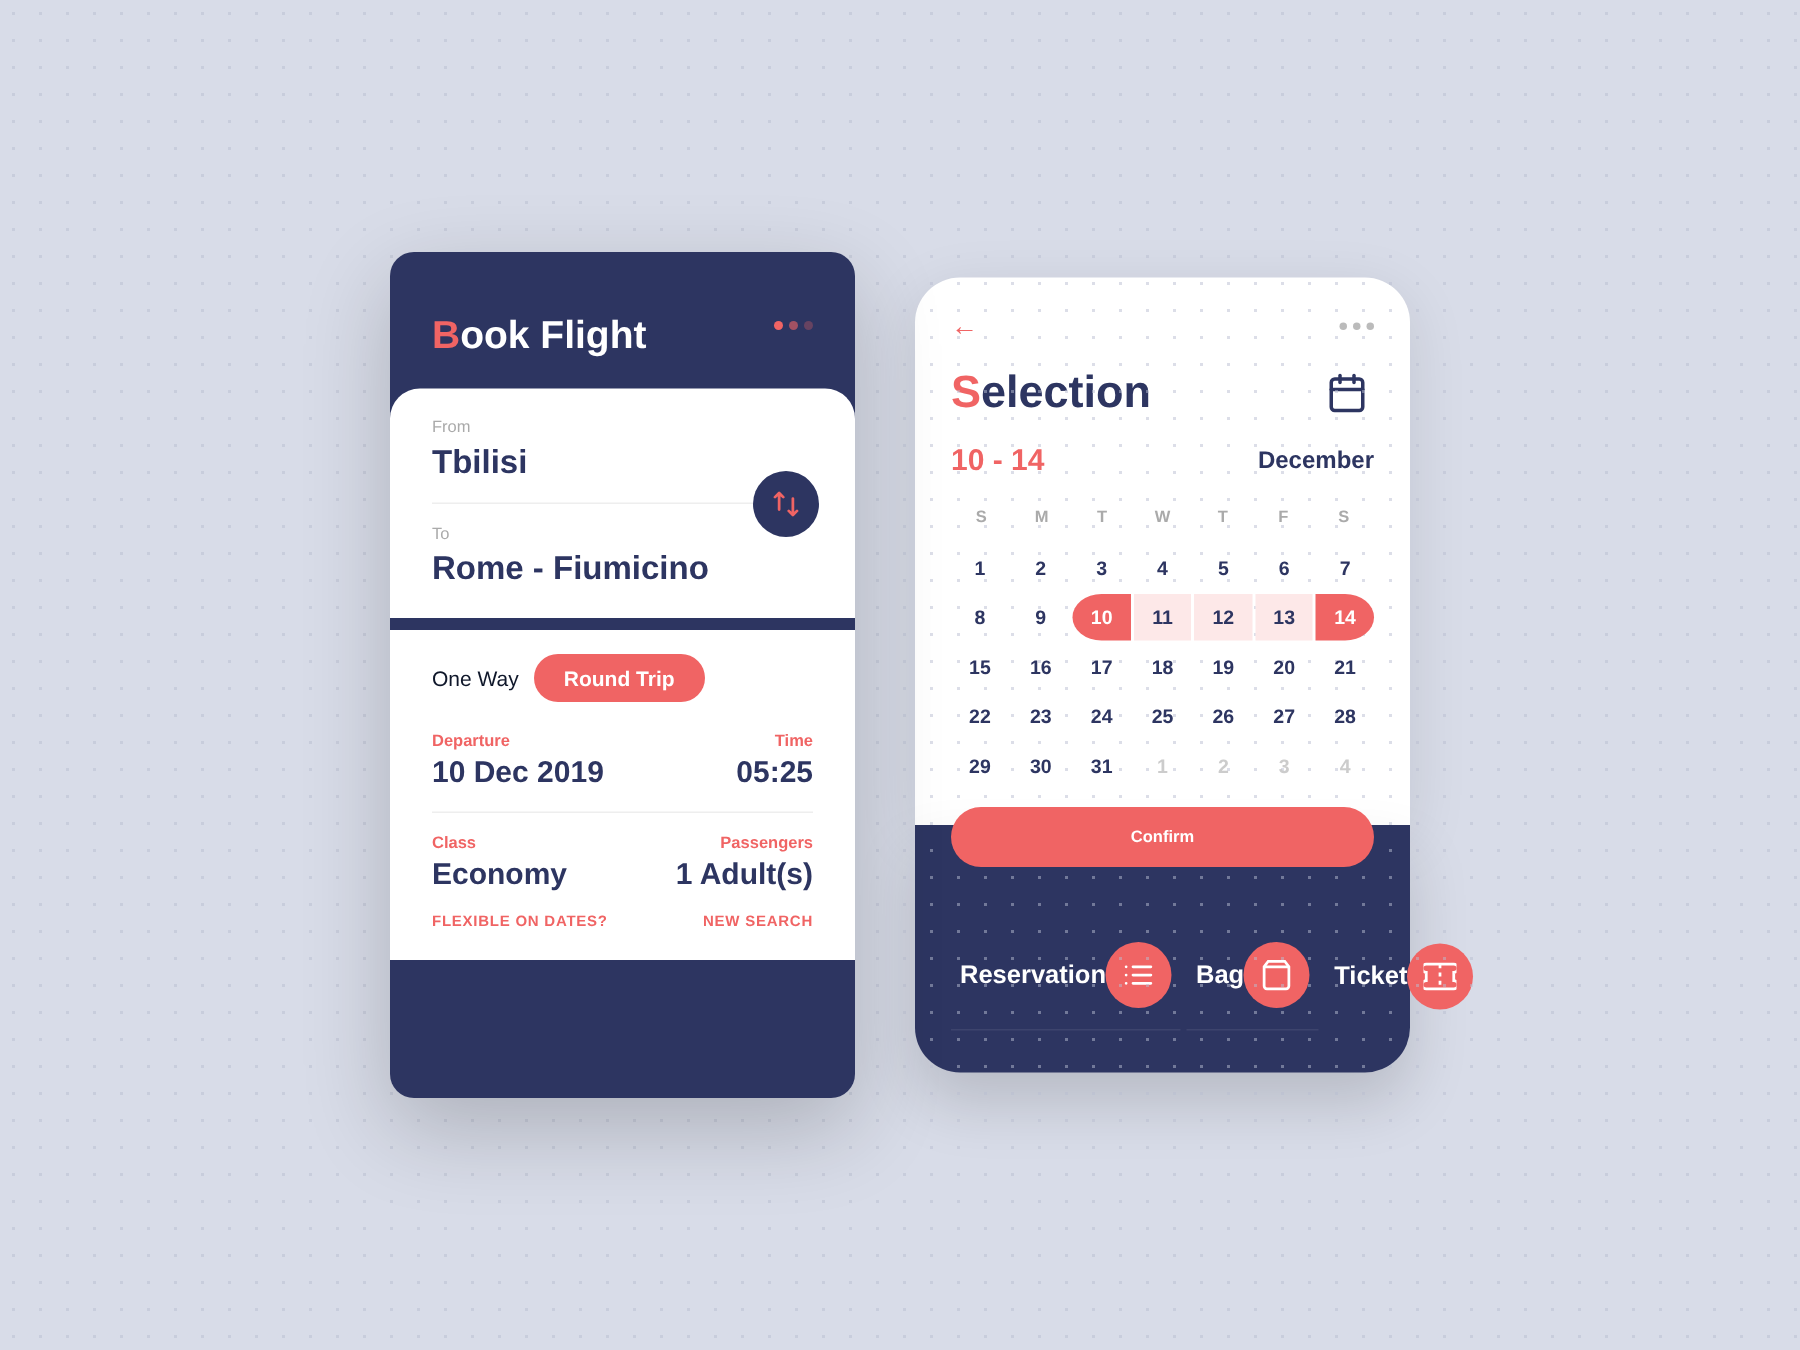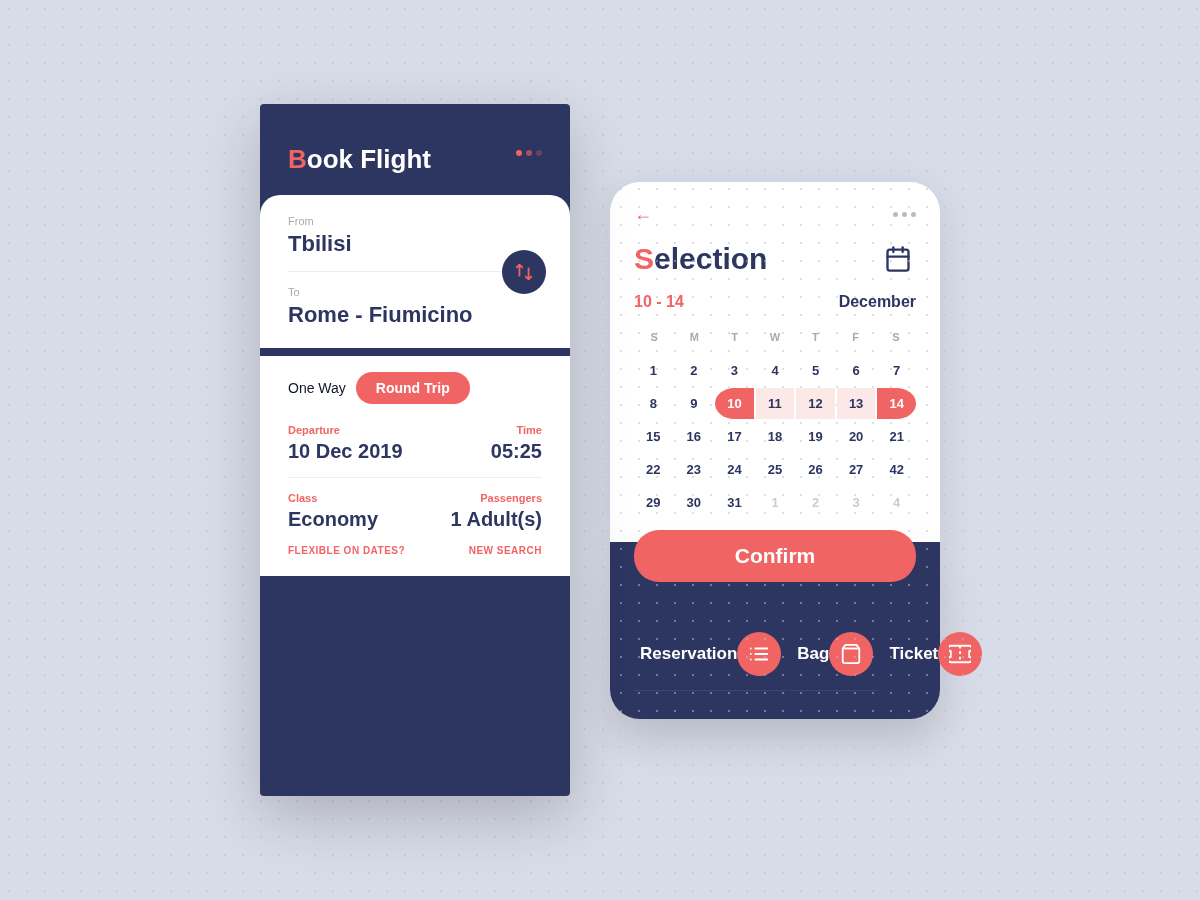--- a/index.html
+++ b/index.html
@@ -23,23 +23,23 @@
       inset: 0;
       background-image: radial-gradient(circle, #b8bdd0 1px, transparent 1px);
       background-size: 18px 18px;
       opacity: 0.5;
       pointer-events: none;
     }
 
     
     .phone1 {
       width: 310px;
-      height: 692px;
+      height: 564px;
       background: #2d3561;
-      border-radius: 4px;
+      border-radius: 16px;
       position: relative;
       display: flex;
       flex-direction: column;
       overflow: hidden;
       box-shadow: 0 20px 60px rgba(0,0,0,0.2);
     }
 
     .phone1-header {
       padding: 40px 28px 20px;
       display: flex;
@@ -283,21 +283,21 @@
     }
 
     .date-range-row {
       display: flex;
       justify-content: space-between;
       align-items: center;
       margin-bottom: 16px;
     }
 
     .date-range {
-      font-size: 16px;
+      font-size: 20px;
       font-weight: 700;
       color: #f06464;
     }
 
     .month-label {
       font-size: 16px;
       font-weight: 600;
       color: #2d3561;
     }
 
@@ -366,21 +366,21 @@
       box-shadow: 0 20px 40px rgba(0,0,0,0.15);
     }
 
     .confirm-btn {
       width: 100%;
       background: #f06464;
       color: #fff;
       border: none;
       border-radius: 25px;
       padding: 14px;
-      font-size: 21px;
+      font-size: 11px;
       font-weight: 700;
       cursor: pointer;
       margin-bottom: 16px;
       transform: translateY(-20px);
     }
 
     .menu-list {
       display: flex;
       gap: 4px;
     }
@@ -546,21 +546,21 @@
           <div class="cal-cell normal">18</div>
           <div class="cal-cell normal">19</div>
           <div class="cal-cell normal">20</div>
           <div class="cal-cell normal">21</div>
           <div class="cal-cell normal">22</div>
           <div class="cal-cell normal">23</div>
           <div class="cal-cell normal">24</div>
           <div class="cal-cell normal">25</div>
           <div class="cal-cell normal">26</div>
           <div class="cal-cell normal">27</div>
-          <div class="cal-cell normal">42</div>
+          <div class="cal-cell normal">28</div>
           <div class="cal-cell normal">29</div>
           <div class="cal-cell normal">30</div>
           <div class="cal-cell normal">31</div>
           <div class="cal-cell other-month">1</div>
           <div class="cal-cell other-month">2</div>
           <div class="cal-cell other-month">3</div>
           <div class="cal-cell other-month">4</div>
         </div>
     </div>
   </div>

